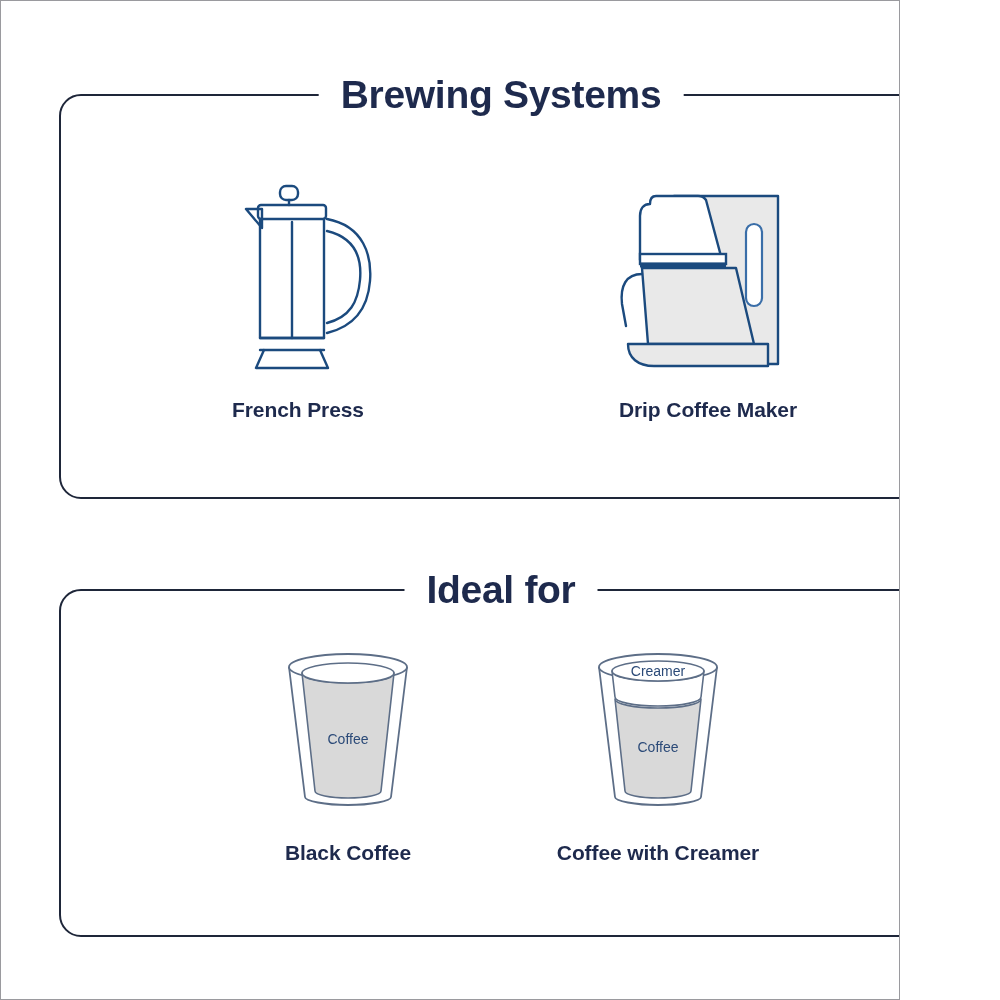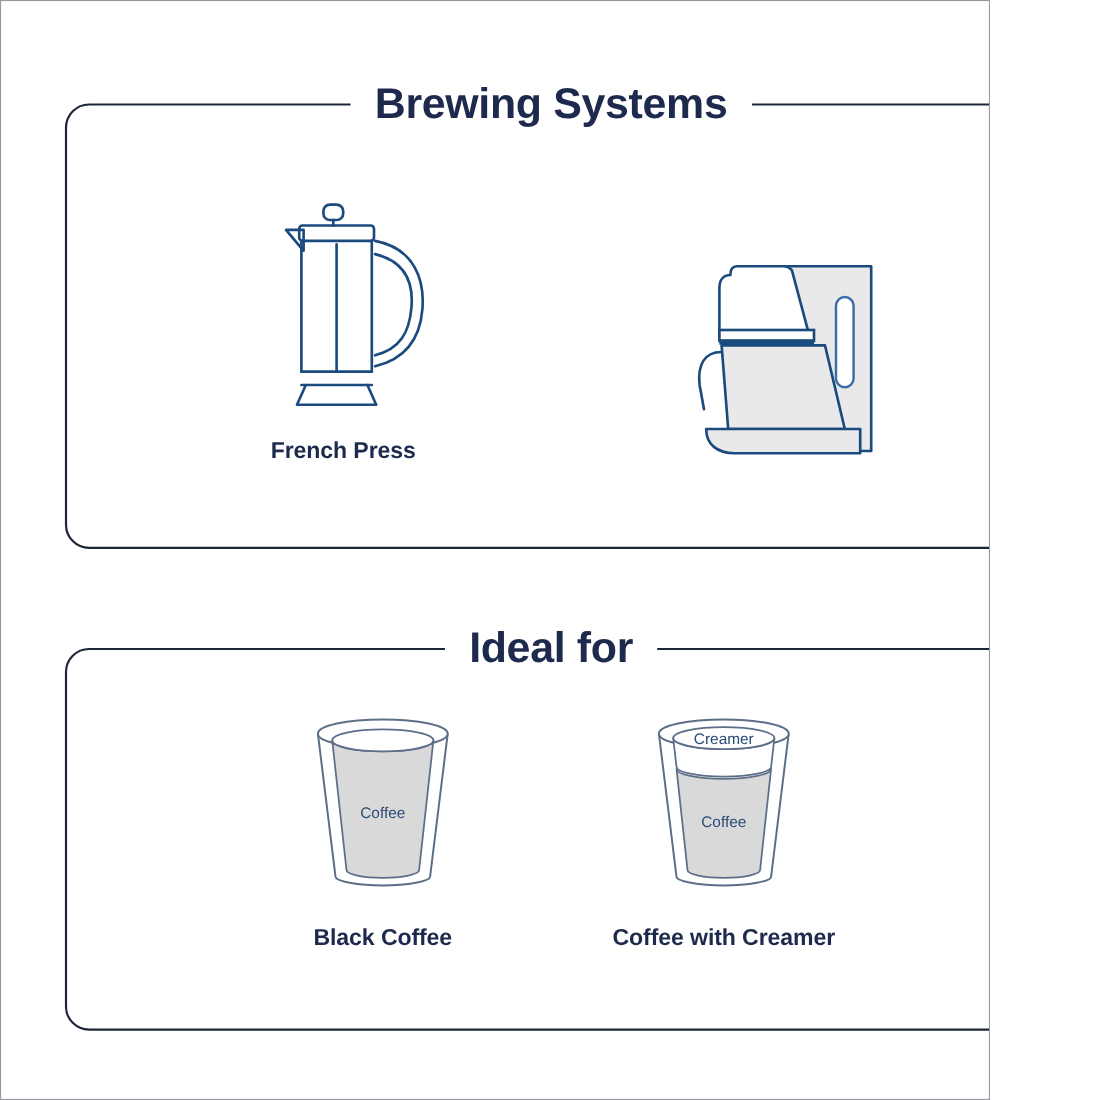--- a/index.html
+++ b/index.html
@@ -59,21 +59,21 @@
   }
 
   
   .items-row {
     position: absolute;
     display: flex;
     align-items: flex-end;
     justify-content: center;
   }
   #brewing-items {
-    left: 54px;
+    left: 40px;
     top: 90px;
     width: 804px;
     gap: 16px;
   }
   #ideal-items {
     left: 132px;
     top: 58px;
     width: 620px;
     gap: 0;
   }
@@ -169,20 +169,21 @@
             <path d="M24 88 C 8 88, 2 100, 4 118 L 8 140" fill="none" stroke="#1b4a7e" stroke-width="2.4" stroke-linecap="round"></path>
 
             <path d="M32 18 C 26 18, 22 22, 22 30 L 22 74 L 104 74 L 88 14 C 86 11, 83 10, 80 10 L 38 10 C 34 10, 32 13, 32 18 Z" fill="#ffffff" stroke="#1b4a7e" stroke-width="2.4" stroke-linejoin="round"></path>
 
             <rect x="22" y="68" width="86" height="10" fill="#ffffff" stroke="#1b4a7e" stroke-width="2.4"></rect>
             <path d="M22 79 L 108 79" stroke="#1b4a7e" stroke-width="5"></path>
 
             <path d="M10 158 C 10 172, 20 180, 36 180 L 150 180 L 150 158 Z" fill="#e9e9e9" stroke="#1b4a7e" stroke-width="2.4" stroke-linejoin="round"></path>
           </svg>
         </div>
+        <div class="item-label">Drip Coffee Maker</div>
       </div>
 
     </div>
   </div>
 
   <div class="card" id="card-ideal">
 
     <div class="card-title">Ideal for</div>
 
     <div class="items-row" id="ideal-items">

